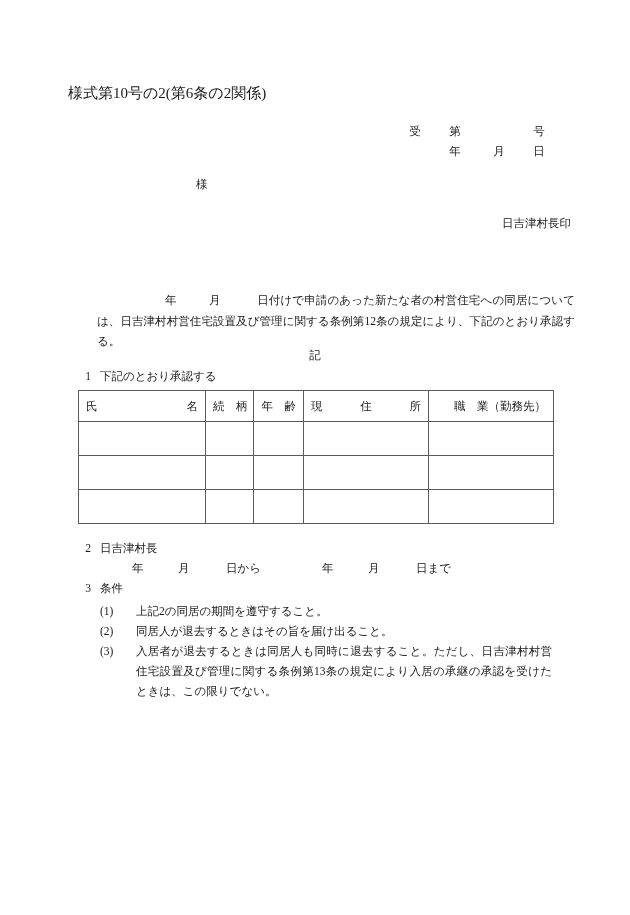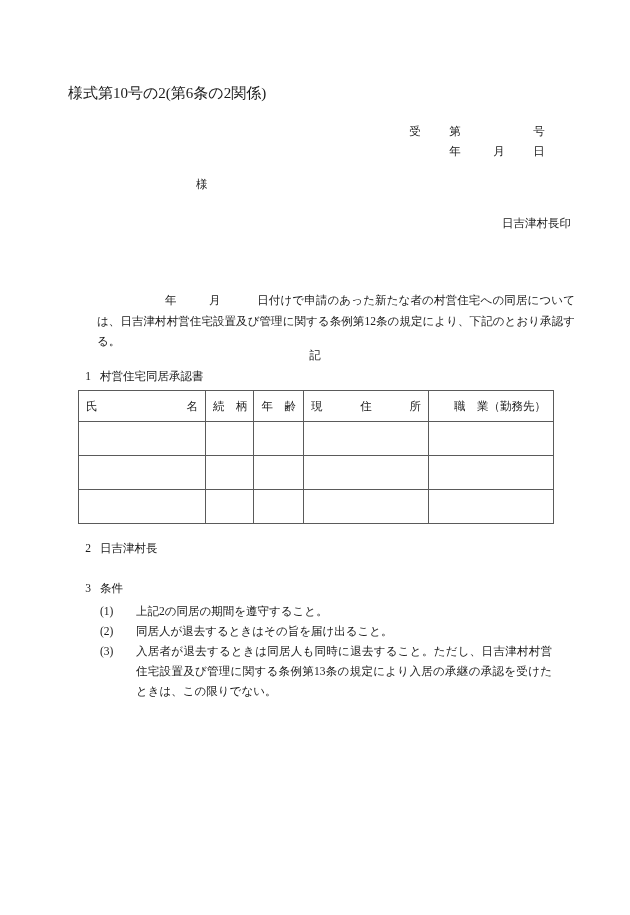--- a/index.html
+++ b/index.html
@@ -231,21 +231,21 @@
     <span>日吉津村長</span>
     <span>印</span>
   </div>
 
 
   <div class="body-para"><span class="lead-pad"></span><span class="lead-nen">年</span><span class="lead-getsu">月</span><span>日付けで申請のあった新たな者の村営住宅への同居については、日吉津村村営住宅設置及び管理に関する条例第12条の規定により、下記のとおり承認する。</span></div>
 
   <div class="ki-mark">記</div>
 
   <div class="section-head" id="sec1">
-    <span class="num">1</span><span>村営住宅同居承認書</span>
+    <span class="num">1</span><span>下記のとおり承認する</span>
   </div>
 
   <table class="tbl">
     <colgroup>
       <col class="col-name">
         <col class="col-rel">
         <col class="col-age">
         <col class="col-addr">
         <col class="col-job">
     </colgroup>
@@ -297,20 +297,21 @@
         <td></td>
         <td></td>
       </tr>
     </tbody>
   </table>
 
   <div class="section-head" id="sec2">
     <span class="num">2</span><span>日吉津村長</span>
   </div>
 
+  <div class="period-line"><span class="p-nen1">年</span><span class="p-getsu1">月</span><span class="p-kara">日から</span><span class="p-nen2">年</span><span class="p-getsu2">月</span><span class="p-made">日まで</span></div>
 
   <div class="section-head" id="sec3">
     <span class="num">3</span><span>条件</span>
   </div>
 
   <div class="conditions">
     <div class="cond-item">
       <span class="cond-num">(1)</span>
       <span class="cond-text">上記2の同居の期間を遵守すること。</span>
     </div>

